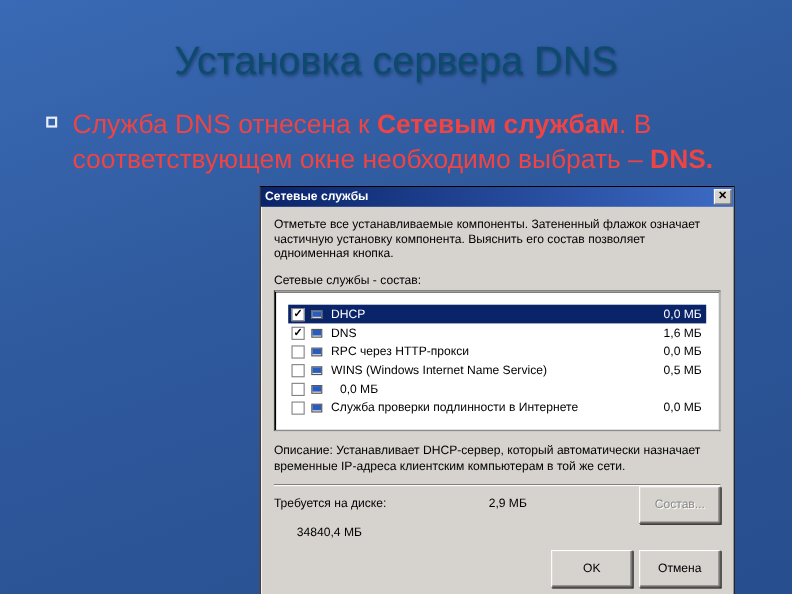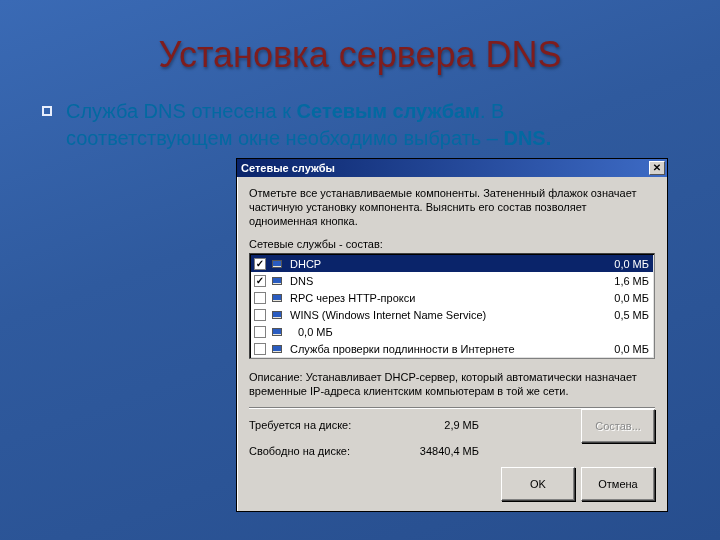--- a/index.html
+++ b/index.html
@@ -9,27 +9,27 @@
     background: linear-gradient(160deg, #3a6ab5 0%, #2f5a9e 40%, #274e8e 100%);
     font-family: Arial, "Helvetica Neue", sans-serif;
     color:#fff;
     overflow:hidden;
   }
   .slide { padding: 28px 52px 0 52px; }
   .title {
     font-size: 36px;
     font-weight: 400;
     text-align:center;
-    color:#7f1d1d;
+    color:#0c4a6e;
     text-shadow: 1px 2px 3px rgba(0,0,0,.35);
     margin: 6px 0 22px 0;
   }
   .bullet-row { display:flex; gap:14px; align-items:flex-start; margin-left:-10px; }
   .bullet-marker { width:10px; height:10px; border:2px solid #e8eefc; margin-top:8px; flex:0 0 auto; }
-  .bullet-text { font-size:20px; line-height:1.35; color:#0369a1; }
+  .bullet-text { font-size:24px; line-height:1.35; color:#ef4444; }
   .bullet-text .b { font-weight:700; }
 
   
   .dlg-wrap { display:flex; justify-content:flex-end; margin-top:6px; }
   .dlg {
     width: 432px;
     background:#d6d3ce;
     border:1px solid #000;
     box-shadow: 1px 1px 0 #fff inset;
     font-family: Tahoma, Arial, sans-serif;
@@ -51,21 +51,21 @@
   }
   .dlg-body { padding:10px 12px 10px 12px;border-radius:15px; }
   .dlg-para { margin:0 0 10px 0; line-height:1.25; }
   .dlg-label { margin:0 0 3px 0; }
 
   .listbox {
     background:#fff;
     border:1px solid #808080;
     border-top-color:#404040; border-left-color:#404040;
     box-shadow: inset 1px 1px 0 #000, inset -1px -1px 0 #e0e0e0;
-    padding:1px;
+    padding:12px;
   }
   .li-row {
     display:flex; align-items:center; height:17px;
     padding:0 4px 0 3px; gap:4px;
   }
   .li-row.sel { background:#0a246a; color:#fff; }
   .li-chk {
     width:12px; height:12px; background:#fff;
     border:1px solid #808080;
     display:flex; align-items:center; justify-content:center;
@@ -198,21 +198,20 @@
         <div class="hr"></div>
 
         <div class="kv">
           <span class="k">Требуется на диске:</span>
           <span class="v">2,9 МБ</span>
         </div>
         <div class="compose-btn-row">
           <span class="btn disabled">Состав...</span>
         </div>
         <div class="kv" style="margin-top:2px;">
-          <span class="k">Свободно на диске:</span>
           <span class="v">34840,4 МБ</span>
         </div>
 
         <div class="btn-row-right" style="margin-top:10px;">
           <span class="btn">OK</span>
           <span class="btn">Отмена</span>
         </div>
       </div>
     </div>
   </div>

